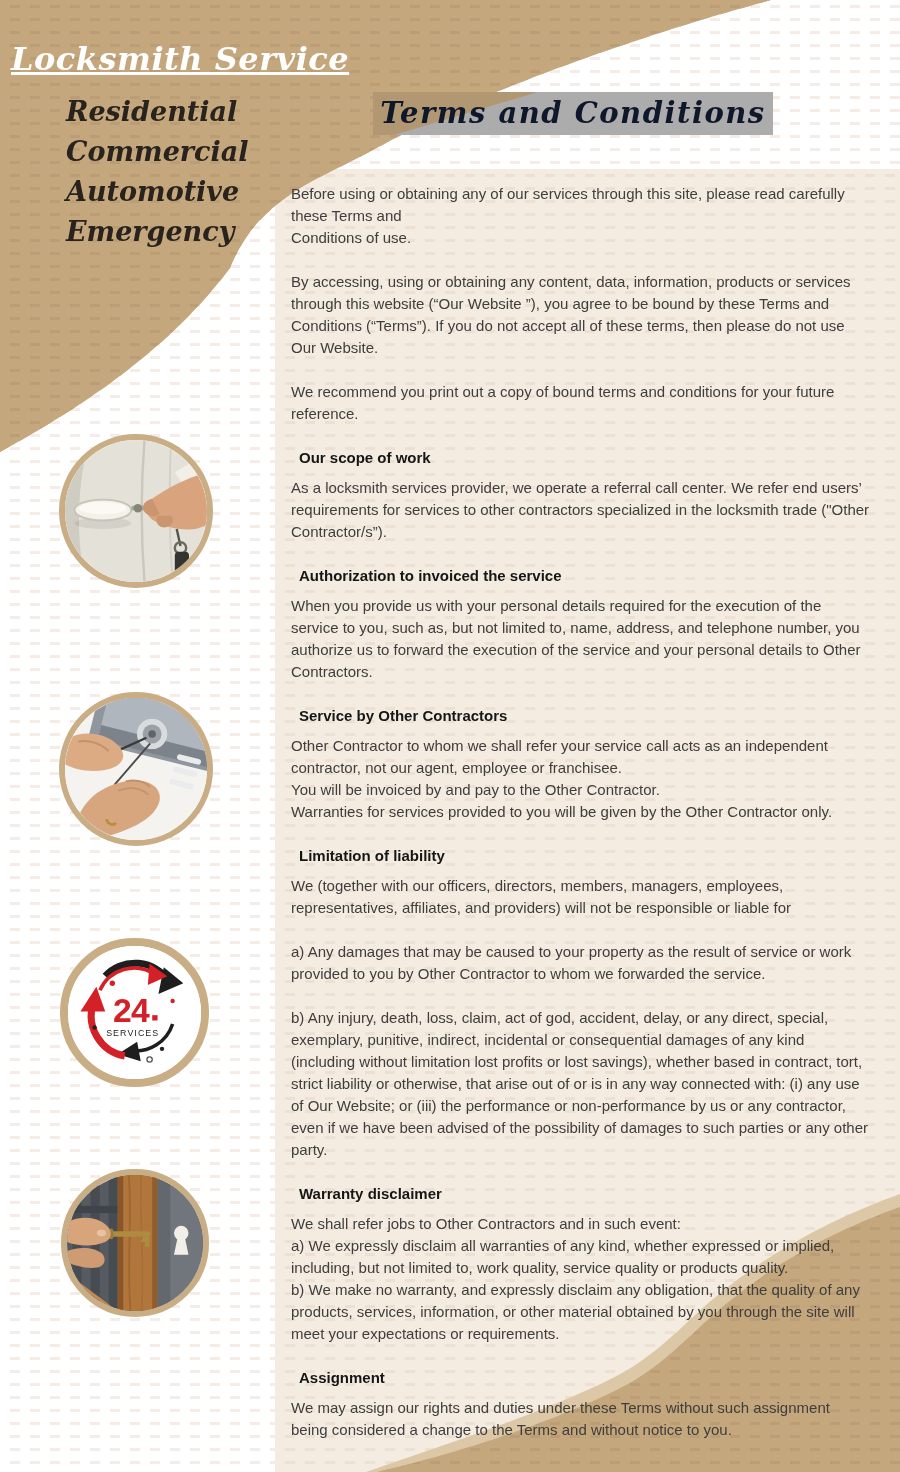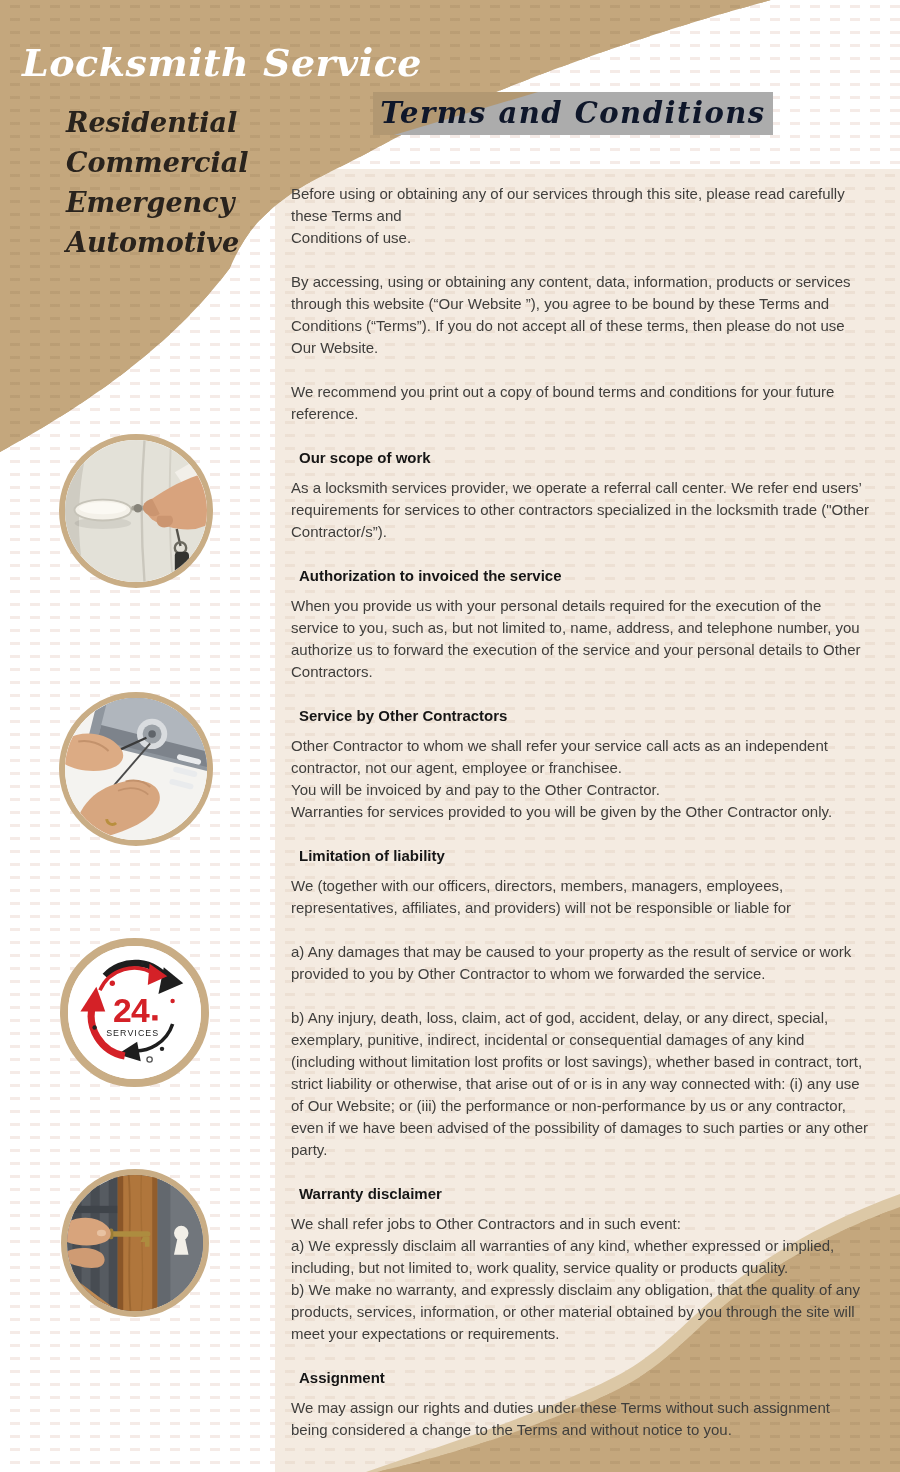--- a/index.html
+++ b/index.html
@@ -50,25 +50,25 @@
     position:absolute;inset:0;background:#b29872;
     clip-path:polygon(0 0,165px 0,21px 100%,0 100%);
   }
   #banner .txt{
     position:relative;display:block;text-align:center;line-height:43px;
     font-family:"DejaVu Serif",serif;font-style:italic;font-weight:bold;
     font-size:29px;letter-spacing:1.5px;color:#0f172a;white-space:nowrap;
   }
   
   #brand{
-    left:22px;top:40px;z-index:5;
+    left:11px;top:40px;z-index:5;
     font-family:"DejaVu Serif",serif;font-style:italic;font-weight:bold;
-    font-size:38px;letter-spacing:0.5px;color:#ffffff;white-space:nowrap;
-  }
-  #nav{left:66px;top:107px;z-index:5;}
+    font-size:32px;letter-spacing:0.5px;color:#ffffff;white-space:nowrap;text-decoration:underline;
+  }
+  #nav{left:66px;top:96px;z-index:5;}
   .nav-item{
     font-family:"DejaVu Serif",serif;font-style:italic;font-weight:bold;
     font-size:27px;line-height:32px;margin-bottom:8px;color:#29231d;
     white-space:nowrap;cursor:pointer;
   }
   
   .circ{
     position:absolute;z-index:5;border-radius:50%;overflow:hidden;
     border:6px solid #c9ad85;background:#ffffff;
   }
@@ -101,22 +101,22 @@
 
   <div id="banner" class="abs">
     <div class="overlap"></div>
     <span class="txt">Terms and Conditions</span>
   </div>
 
   <div id="brand" class="abs">Locksmith Service</div>
   <div id="nav" class="abs">
     <div class="nav-item">Residential</div>
     <div class="nav-item">Commercial</div>
+    <div class="nav-item">Automotive</div>
     <div class="nav-item">Emergency</div>
-    <div class="nav-item">Automotive</div>
   </div>
 
   <div id="circ1" class="circ">
     <svg viewBox="0 0 150 150">
       <rect width="150" height="150" fill="#e3e1d8"></rect>
       <path d="M26,0 C14,40 10,100 22,150 L0,150 L0,0 Z" fill="#cfccc2"></path>
       <path d="M84,0 C80,50 80,100 84,150" stroke="#cac7bd" stroke-width="2.5" fill="none"></path>
       <path d="M112,0 C110,40 110,110 114,150" stroke="#d3d0c6" stroke-width="2" fill="none"></path>
       <ellipse cx="40" cy="88" rx="30" ry="6" fill="rgba(0,0,0,0.07)"></ellipse>
       <ellipse cx="40" cy="74" rx="30" ry="11" fill="#f4f1e9" stroke="#c6c3b8" stroke-width="2"></ellipse>

